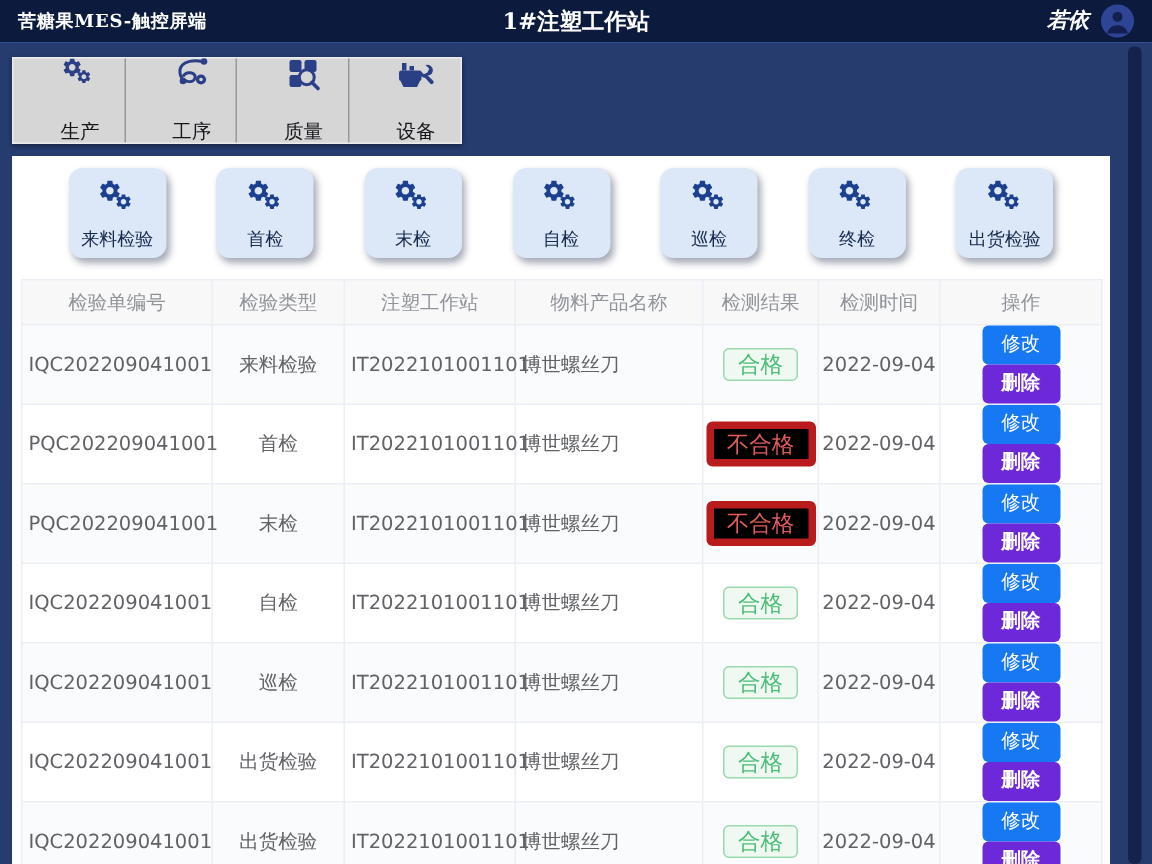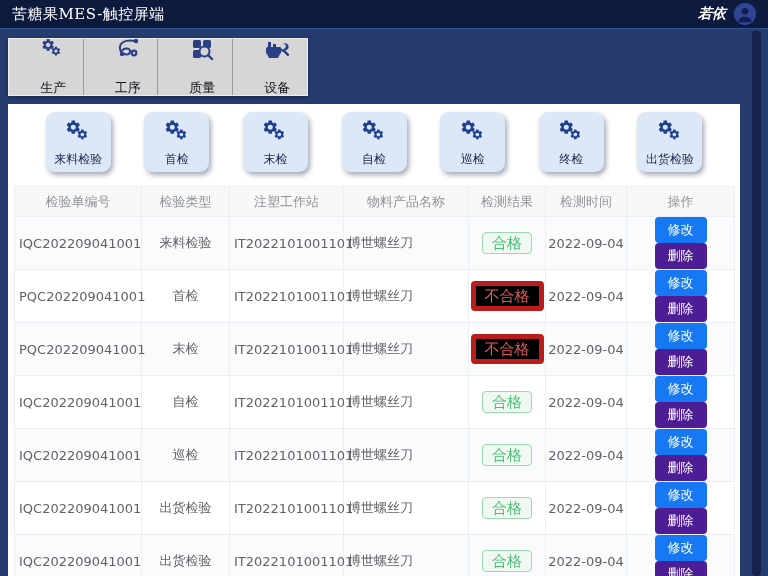--- a/index.html
+++ b/index.html
@@ -9,21 +9,21 @@
     background:#263b6e;
     position:relative;
   }
   
   .topbar {
     height:29px; background:#0c1a3e; color:#fff;
     display:flex; align-items:center; padding:0 12px;
     position:relative; border-bottom:1px solid #33508e;
     font-family:"DejaVu Serif","Liberation Serif",serif;
   }
-  .topbar-left { font-size:15px; font-weight:normal; letter-spacing:.5px; }
+  .topbar-left { font-size:12px; font-weight:bold; letter-spacing:.5px; }
   .topbar-center {
     position:absolute; left:0; right:0; text-align:center;
     font-size:15px; font-weight:bold; pointer-events:none;
   }
   .topbar-right { margin-left:auto; display:flex; align-items:center; gap:8px; z-index:2; }
   .topbar-user { font-size:14px; font-weight:bold;font-style:italic; }
   .avatar {
     width:22px; height:22px; border-radius:50%; background:#2e4494;
     display:flex; align-items:center; justify-content:center; overflow:hidden;
   }
@@ -76,32 +76,33 @@
     text-align:right;
   }
   .badge.pass { background:#eff9f1; border:1px solid #99d9ad; color:#4cbd76; }
   .badge.fail { background:#000000; border:5px solid #b91c1c; color:#e25c5c; }
   .btn {
     display:inline-block; border:none; border-radius:4px; color:#fff;
     font-size:13px; padding:5px 13px; cursor:pointer; margin:0 4px;
     font-family:inherit; line-height:16px;
   }
   .btn-edit { background:#1678f2; }
-  .btn-del  { background:#4c1d95; }
+  .btn-del  { background:#6d28d9;font-weight:bold; }
   
   .scroll-track {
     position:absolute; right:7px; top:31px; bottom:0; width:9px;
     background:#15234c; border-radius:4px;
   }
 </style>
 </head>
 <body>
 
 <div class="topbar">
   <div class="topbar-left">苦糖果MES-触控屏端</div>
+  <div class="topbar-center">1#注塑工作站</div>
   <div class="topbar-right">
     <span class="topbar-user">若依</span>
     <span class="avatar">
       <svg width="22" height="22" viewBox="0 0 24 24">
         <circle cx="12" cy="12" r="12" fill="#2e4494"></circle>
         <circle cx="12" cy="9" r="3.6" fill="#13204f"></circle>
         <path d="M4.5 21c1-4.2 4-6 7.5-6s6.5 1.8 7.5 6z" fill="#13204f"></path>
       </svg>
     </span>
   </div>

